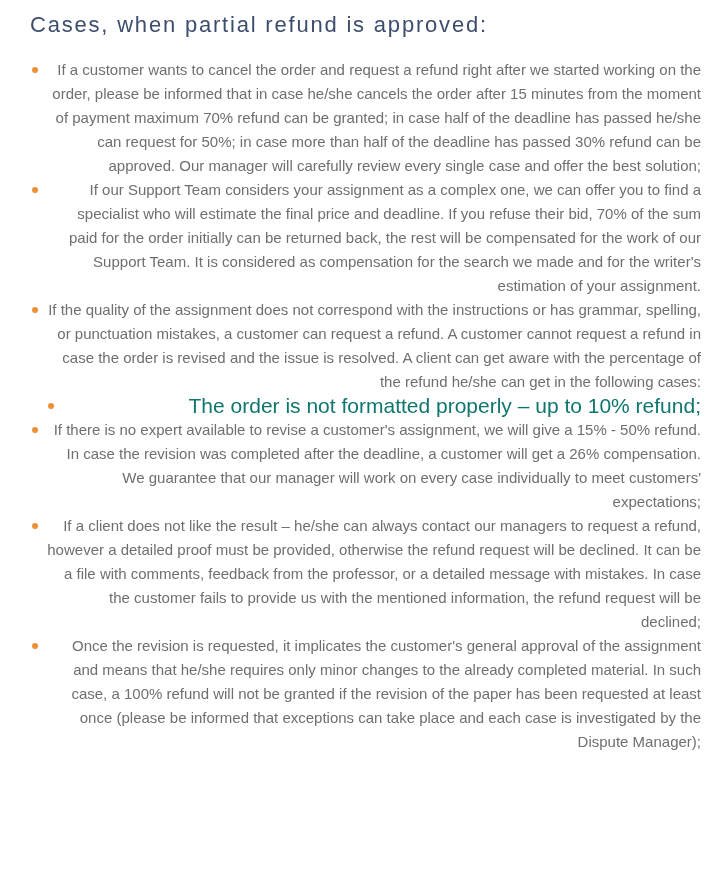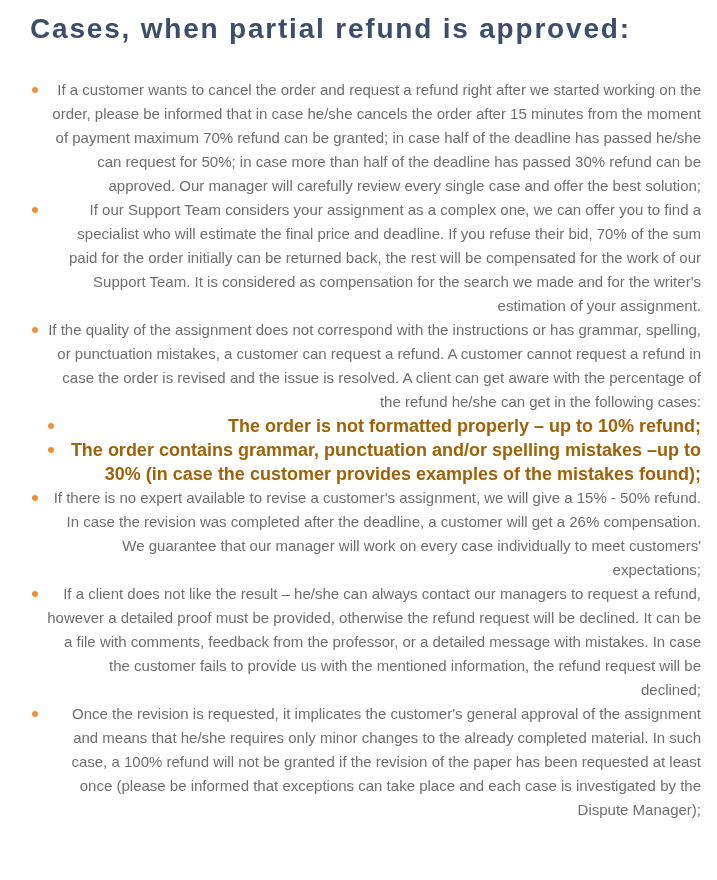--- a/index.html
+++ b/index.html
@@ -11,23 +11,23 @@
   body {
     width: 717px;
     height: 880px;
     overflow: hidden;
     font-family: "Liberation Sans", sans-serif;
   }
   .page {
     padding: 12px 16px 0 30px;
   }
   .page-heading {
-    margin: 0 0 32px 0;
-    font-size: 28px;
-    font-weight: bold;
+    margin: 0 0 20px 0;
+    font-size: 22px;
+    font-weight: normal;
     letter-spacing: 1.8px;
     color: #3d4d6d;
     line-height: 1.2;
   }
   ul.refund-list {
     list-style: none;
     margin: 0;
     padding: 0 0 0 2px;
     text-align: right;
   }
@@ -49,24 +49,23 @@
     background: #ed9036;
   }
   ul.sub-list {
     list-style: none;
     margin: 0;
     padding: 0 0 0 2px;
   }
   ul.sub-list li {
     position: relative;
     padding-left: 14px;
-    font-size: 18px;
+    font-size: 21px;
     line-height: 24px;
-    color: #a16207;
-    font-weight: bold;
+    color: #0f766e;
   }
 </style>
 </head>
 <body>
 
 <div class="page">
 
   <h1 class="page-heading">Cases, when partial refund is approved:</h1>
 
   <ul class="refund-list">
@@ -82,24 +81,20 @@
     </li>
 
     <li>
       <span class="bullet"></span>
       <span>If the quality of the assignment does not correspond with the instructions or has grammar, spelling, or punctuation mistakes, a customer can request a refund. A customer cannot request a refund in case the order is revised and the issue is resolved. A client can get aware with the percentage of the refund he/she can get in the following cases:</span>
       <ul class="sub-list">
         <li>
           <span class="bullet"></span>
           <span>The order is not formatted properly – up to 10% refund;</span>
         </li>
-        <li>
-          <span class="bullet"></span>
-          <span>The order contains grammar, punctuation and/or spelling mistakes –up to 30% (in case the customer provides examples of the mistakes found);</span>
-        </li>
       </ul>
     </li>
 
     <li>
       <span class="bullet"></span>
       <span>If there is no expert available to revise a customer's assignment, we will give a 15% - 50% refund. In case the revision was completed after the deadline, a customer will get a 26% compensation. We guarantee that our manager will work on every case individually to meet customers' expectations;</span>
     </li>
 
     <li>
       <span class="bullet"></span>

